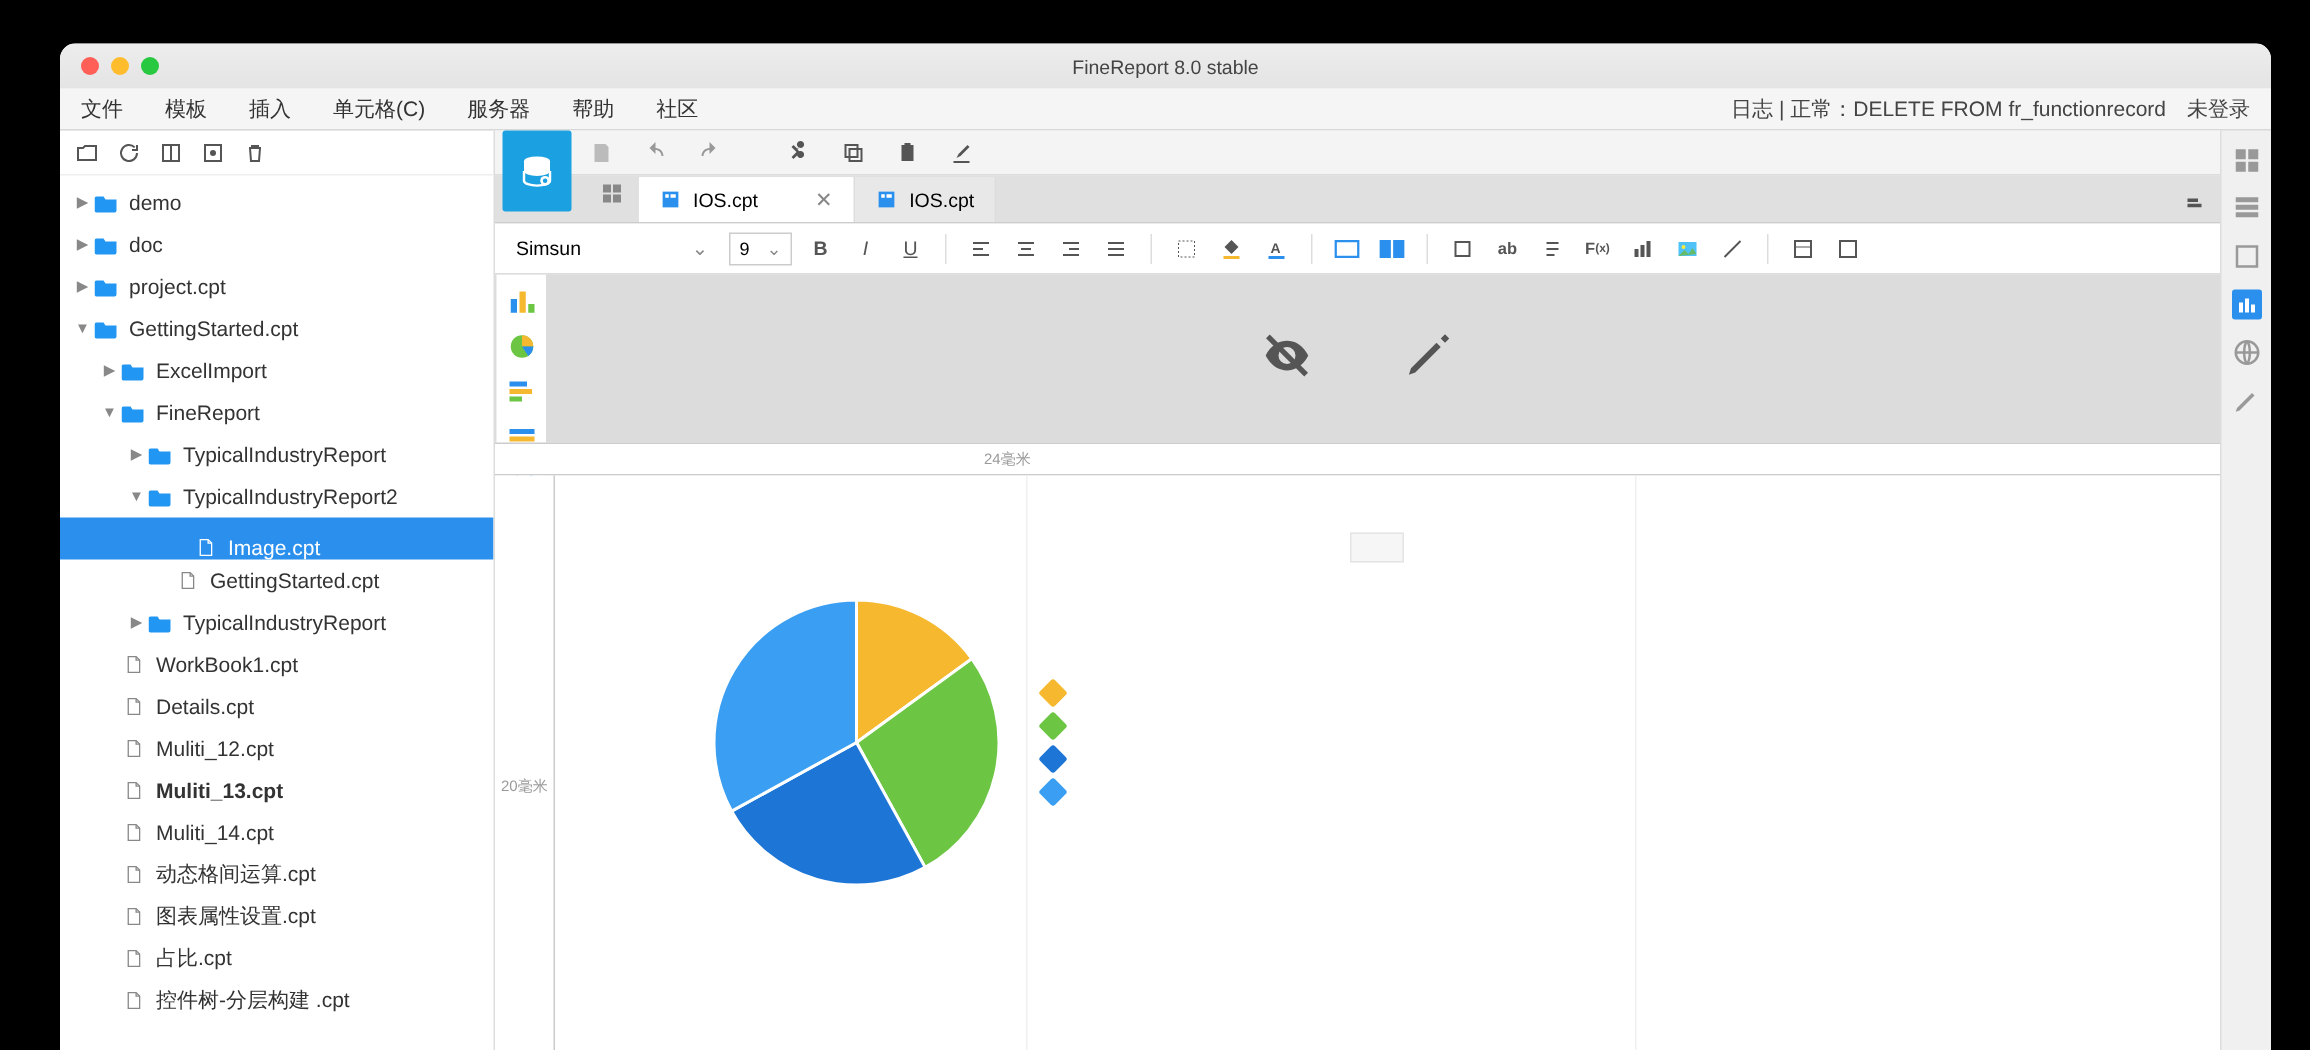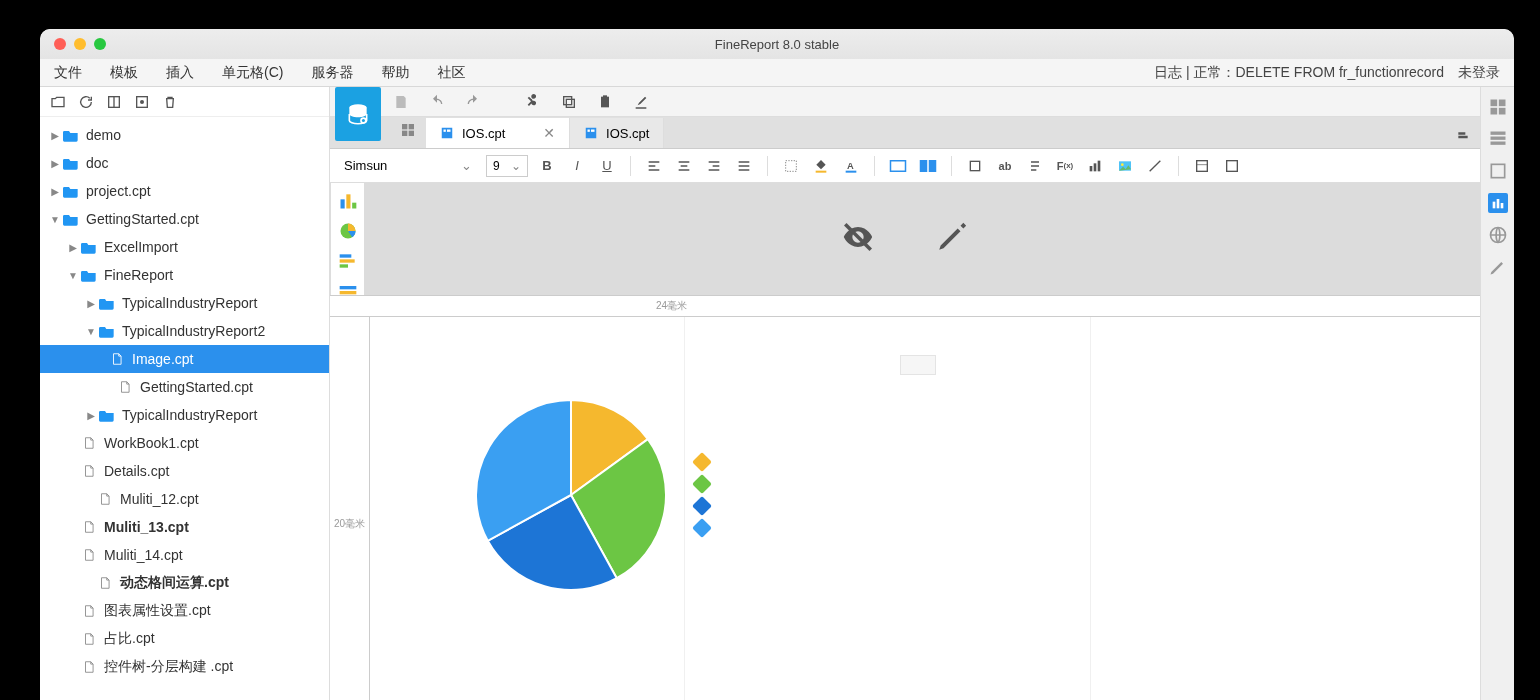--- a/index.html
+++ b/index.html
@@ -201,21 +201,21 @@
           </div>
           <div class="tree-row folder" style="padding-left: 44px;">
             <span class="arrow">▼</span>
             <span class="icon">
               <svg class="folder-svg" viewBox="0 0 24 20">
                 <path d="M2 4h7l2 3h11v11a2 2 0 0 1-2 2H2a2 2 0 0 1-2-2V6a2 2 0 0 1 2-2z"></path>
               </svg>
             </span>
             <span class="label">TypicalIndustryReport2</span>
           </div>
-          <div class="tree-row file selected" style="padding-left: 54px;">
+          <div class="tree-row file selected" style="padding-left: 74px; align-items: flex-end;">
             <span class="arrow"></span>
             <span class="icon">
               <svg class="file-svg" viewBox="0 0 24 24">
                 <path d="M6 3h9l4 4v14H6z"></path>
                 <path d="M15 3v4h4"></path>
               </svg>
             </span>
             <span class="label">Image.cpt</span>
           </div>
           <div class="tree-row file" style="padding-left: 62px;">
@@ -250,21 +250,21 @@
           <div class="tree-row file" style="padding-left: 26px;">
             <span class="arrow"></span>
             <span class="icon">
               <svg class="file-svg" viewBox="0 0 24 24">
                 <path d="M6 3h9l4 4v14H6z"></path>
                 <path d="M15 3v4h4"></path>
               </svg>
             </span>
             <span class="label">Details.cpt</span>
           </div>
-          <div class="tree-row file" style="padding-left: 42px;">
+          <div class="tree-row file" style="padding-left: 26px;">
             <span class="arrow"></span>
             <span class="icon">
               <svg class="file-svg" viewBox="0 0 24 24">
                 <path d="M6 3h9l4 4v14H6z"></path>
                 <path d="M15 3v4h4"></path>
               </svg>
             </span>
             <span class="label">Muliti_12.cpt</span>
           </div>
           <div class="tree-row file" style="padding-left: 26px; font-weight: bold;">
@@ -280,21 +280,21 @@
           <div class="tree-row file" style="padding-left: 26px;">
             <span class="arrow"></span>
             <span class="icon">
               <svg class="file-svg" viewBox="0 0 24 24">
                 <path d="M6 3h9l4 4v14H6z"></path>
                 <path d="M15 3v4h4"></path>
               </svg>
             </span>
             <span class="label">Muliti_14.cpt</span>
           </div>
-          <div class="tree-row file" style="padding-left: 42px; font-weight: bold;">
+          <div class="tree-row file" style="padding-left: 26px;">
             <span class="arrow"></span>
             <span class="icon">
               <svg class="file-svg" viewBox="0 0 24 24">
                 <path d="M6 3h9l4 4v14H6z"></path>
                 <path d="M15 3v4h4"></path>
               </svg>
             </span>
             <span class="label">动态格间运算.cpt</span>
           </div>
           <div class="tree-row file" style="padding-left: 26px;">

